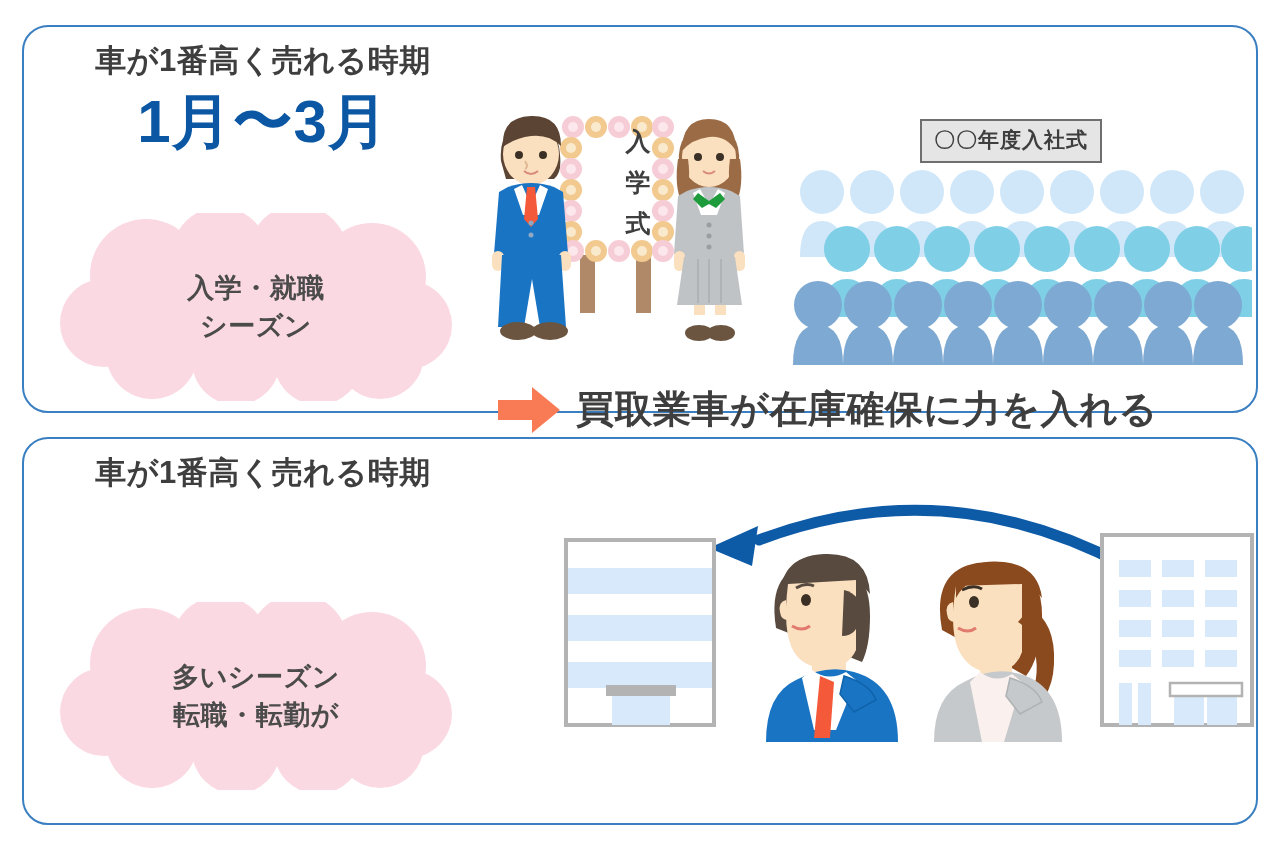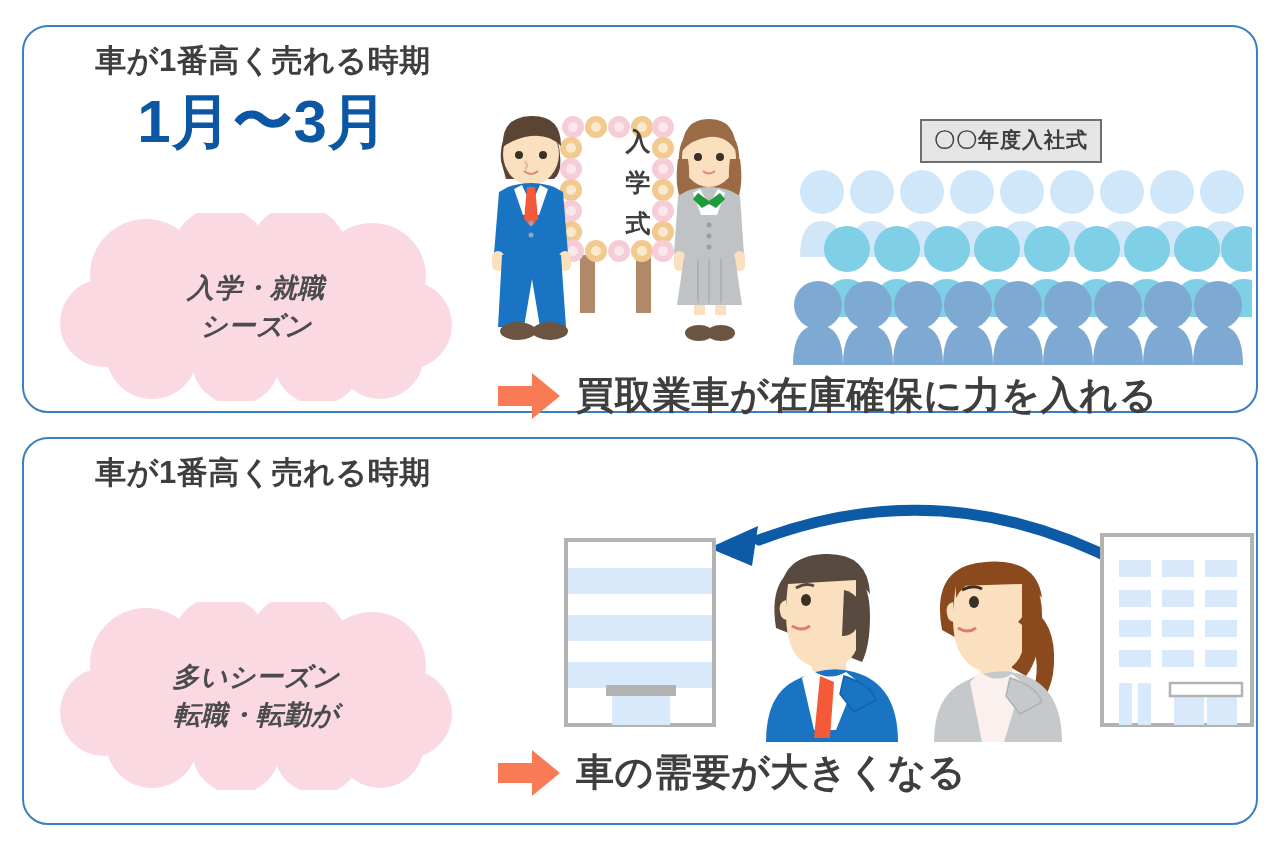--- a/index.html
+++ b/index.html
@@ -52,21 +52,20 @@
     letter-spacing: 1px;
     margin-top: 8px;
     white-space: nowrap;
   }
 
   
   .cloud-wrap {
     position: absolute;
     width: 392px;
     height: 188px;
-    font-style: italic;
   }
   #cloud-1 { left: 36px; top: 186px; }
   #cloud-2 { left: 36px; top: 600px; }
   .cloud-wrap svg { position: absolute; inset: 0; }
   .cloud-text {
     position: absolute;
     inset: 0;
     display: flex;
     flex-direction: column;
     align-items: center;
@@ -78,21 +77,21 @@
     letter-spacing: 0.5px;
   }
 
   
   .concl {
     position: absolute;
     display: flex;
     align-items: center;
     gap: 16px;
   }
-  #concl-1 { left: 474px; top: 343px; }
+  #concl-1 { left: 474px; top: 357px; }
   #concl-2 { left: 474px; top: 745px; }
   .arrow-right { flex: 0 0 auto; }
   .concl-text {
     font-size: 38px;
     font-weight: bold;
     color: #3e3e3e;
     letter-spacing: 0.5px;
     white-space: nowrap;
   }
 
@@ -503,19 +502,13 @@
           <rect x="575" y="203" width="13" height="42"></rect>
           <rect x="594" y="203" width="13" height="42"></rect>
           <rect x="630" y="213" width="30" height="32"></rect>
           <rect x="663" y="213" width="30" height="32"></rect>
         </g>
         <rect x="626" y="203" width="72" height="13" fill="#ffffff" stroke="#b3b3b3" stroke-width="2.5"></rect>
       </g>
     </svg>
   </div>
 
-  <div class="concl" id="concl-2" style="top:308px;">
-    <svg class="arrow-right" width="62" height="46" viewBox="0 0 62 46">
-      <path d="M0 13 L34 13 L34 0 L62 23 L34 46 L34 33 L0 33 Z" fill="#f97b55"></path>
-    </svg>
-    <div class="concl-text">車の需要が大きくなる</div>
-  </div>
 </section>
 
 </body></html>

